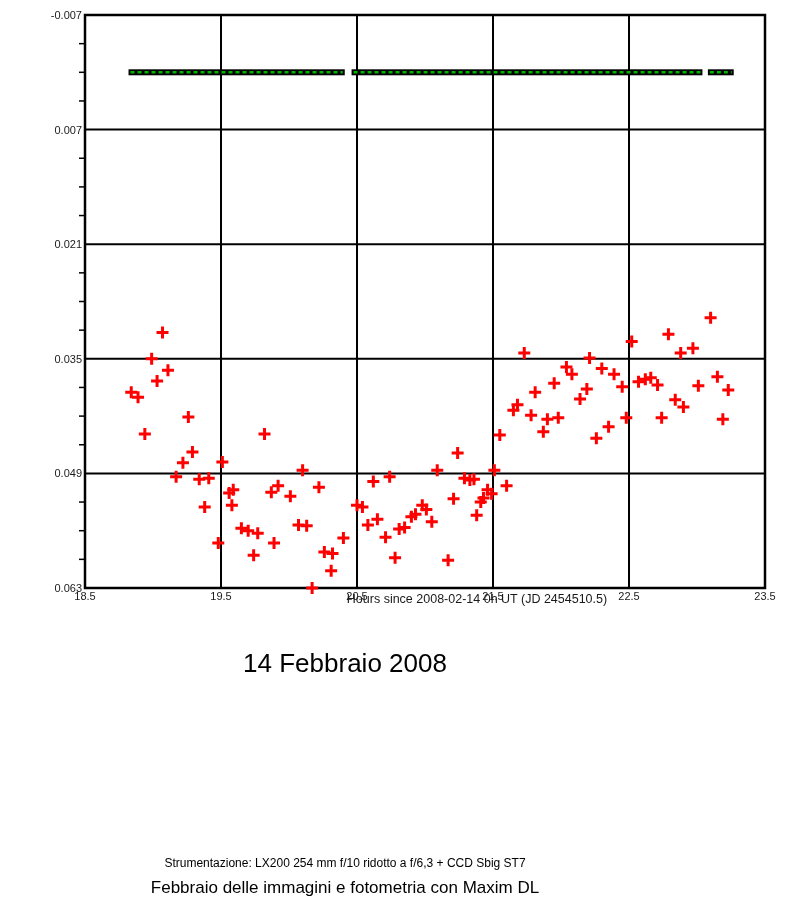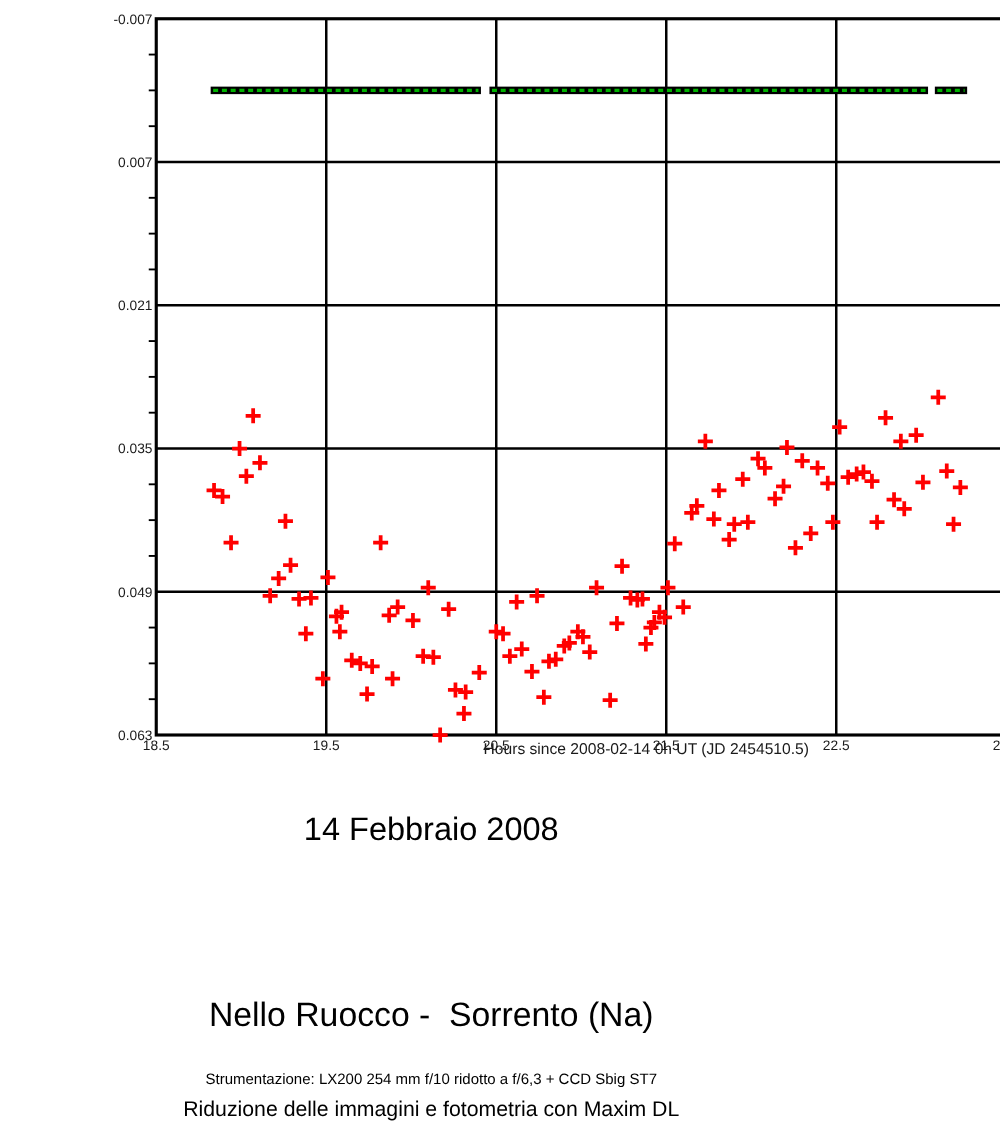--- a/index.html
+++ b/index.html
@@ -1,21 +1,21 @@
 <!DOCTYPE html>
 <html><head>
 <meta charset="utf-8">
 <style>
   html,body{margin:0;padding:0;}
   body{
     width:800px;height:905px;background:#ffffff;
     font-family:"Liberation Sans", sans-serif;
     position:relative;overflow:hidden;
   }
-  .plot-wrap{position:absolute;left:0;top:0;width:724px;height:620px;margin-left:40px;}
+  .plot-wrap{position:absolute;left:0;top:0;width:724px;height:620px;}
   svg{display:block;}
   .captions{position:absolute;left:0;top:0;width:690px;height:725px;pointer-events:none;}
   .cap{position:absolute;width:100%;text-align:center;color:#000;white-space:pre;}
   .cap-date{top:648px;font-size:26px;}
   .cap-title{top:721px;font-size:27px;}
   .cap-author{top:797px;font-size:27px;}
   .cap-instr{top:856px;font-size:12px;}
   .cap-reduc{top:878px;font-size:17px;}
 </style>
 </head>
@@ -179,16 +179,15 @@
         <text x="493" y="600">21.5</text>
         <text x="629" y="600">22.5</text>
         <text x="765" y="600">23.5</text>
       </g>
       <text x="477" y="603" text-anchor="middle" font-size="12.5" fill="#1a1a1a">Hours since 2008-02-14 0h UT (JD 2454510.5)</text>
     </svg>
 </div>
 
 <div class="captions">
   <div class="cap cap-date">14 Febbraio 2008</div>
-  <div class="cap cap-author">Nello Ruocco -  Sorrento (Na)</div>
   <div class="cap cap-instr">Strumentazione: LX200 254 mm f/10 ridotto a f/6,3 + CCD Sbig ST7</div>
-  <div class="cap cap-reduc">Riduzione delle immagini e fotometria con Maxim DL</div>
+  <div class="cap cap-reduc">Febbraio delle immagini e fotometria con Maxim DL</div>
 </div>
 
 </body></html>

